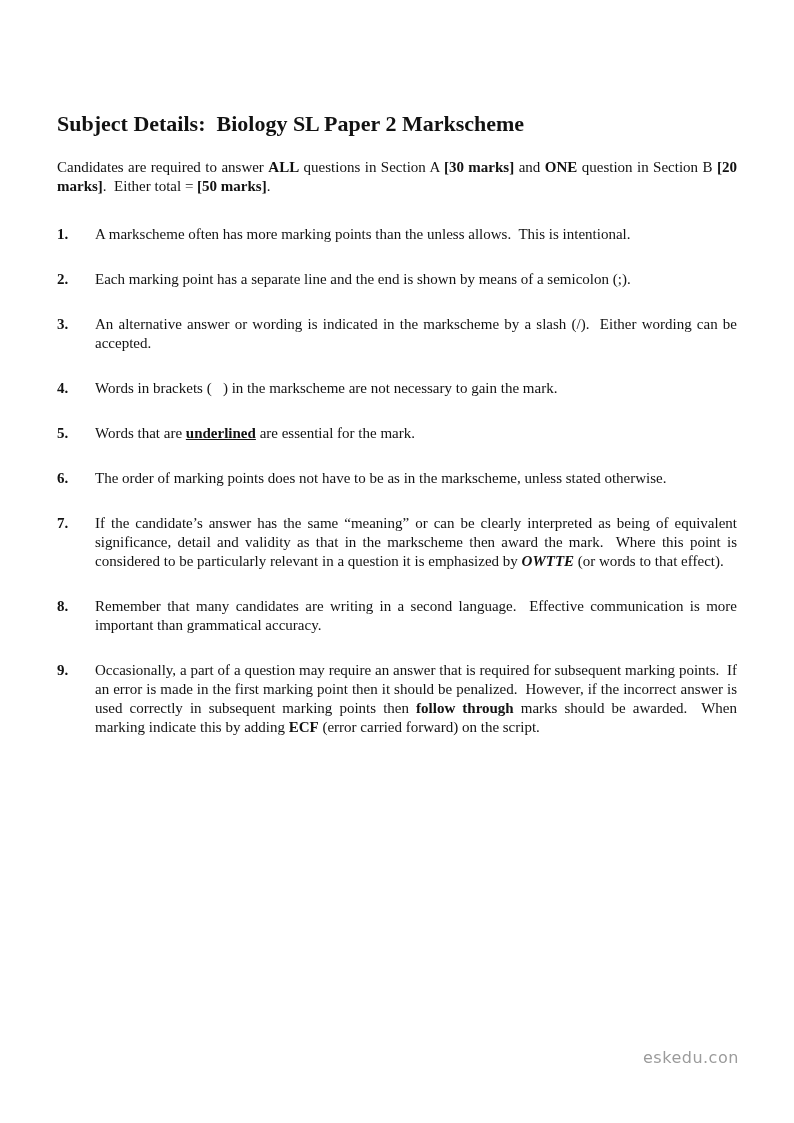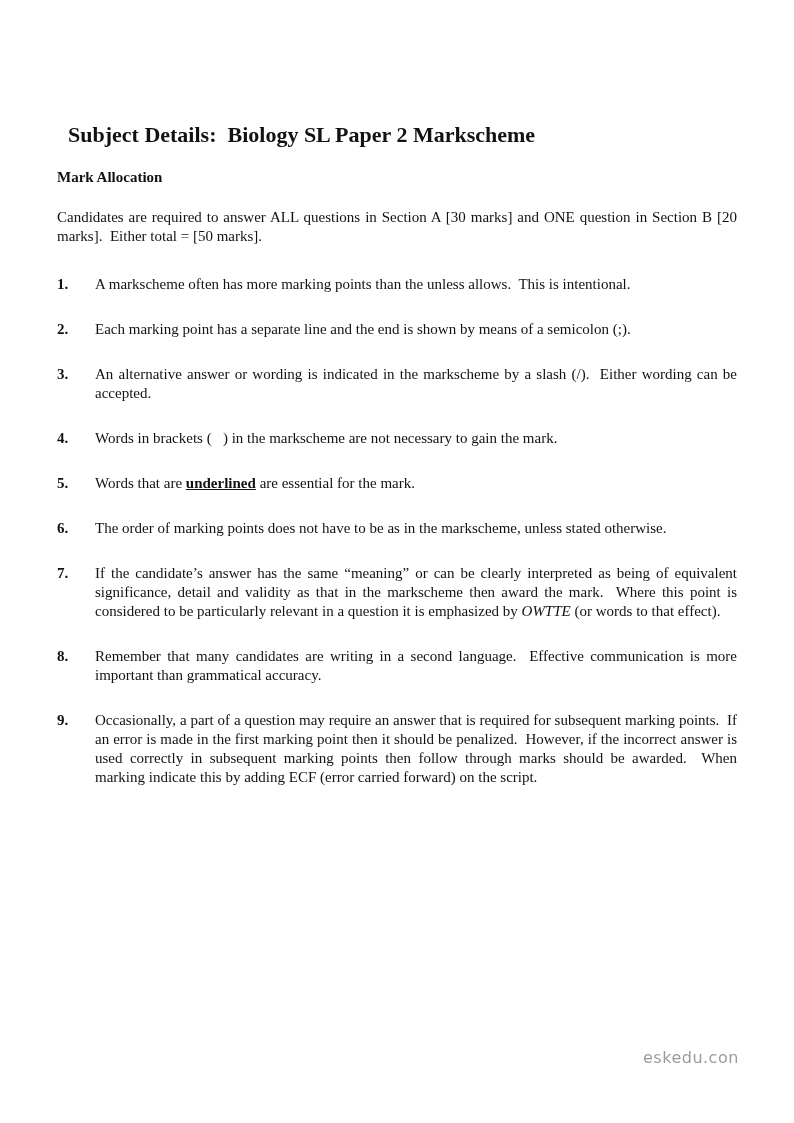--- a/index.html
+++ b/index.html
@@ -18,21 +18,21 @@
   .watermark-header {
     position: absolute;
     top: 36px;
     right: 84px;
     font-family: "DejaVu Sans", sans-serif;
     font-size: 11.5px;
     letter-spacing: 0.5px;
     color: #a9a9a9;
   }
   .title {
-    margin: 11px;
+    margin: 0;
     padding-top: 111px;
     font-size: 22px;
     line-height: 26px;
     font-weight: bold;
     white-space: pre-wrap;
   }
   .subheading {
     margin: 20px 0 0 0;
     font-size: 15px;
     line-height: 19px;
@@ -56,41 +56,40 @@
   .rule-num {
     flex: 0 0 38px;
     width: 38px;
     font-weight: bold;
   }
   .rule-text {
     flex: 1;
     text-align: justify;
     white-space: pre-wrap;
   }
-  .seg-b { font-weight: normal; }
+  .seg-b { font-weight: bold; }
   .seg-i { font-style: italic; }
   .seg-u { text-decoration: underline; font-weight: bold; }
   .watermark-footer {
     position: absolute;
     top: 1048px;
     left: 643px;
     font-family: "DejaVu Sans", sans-serif;
     font-size: 16px;
     letter-spacing: 0.5px;
     color: #9b9b9b;
   }
 </style>
 </head>
 <body>
 
 <div class="page">
 
   <h1 class="title">Subject Details:  Biology SL Paper 2 Markscheme</h1>
 
-  <h2 class="subheading">Mark Allocation</h2>
 
   <p class="intro"><span>Candidates are required to answer </span><span class="seg-b">ALL</span><span> questions in Section A </span><span class="seg-b">[30 marks]</span><span> and </span><span class="seg-b">ONE</span><span> question in Section B </span><span class="seg-b">[20 marks]</span><span>.  Either total = </span><span class="seg-b">[50 marks]</span><span>.</span></p>
 
   <div class="rules">
   <div class="rule-item">
     <span class="rule-num">1.</span>
     <span class="rule-text"><span>A markscheme often has more marking points than the unless allows.  This is intentional.</span></span>
   </div>
 
   <div class="rule-item">

